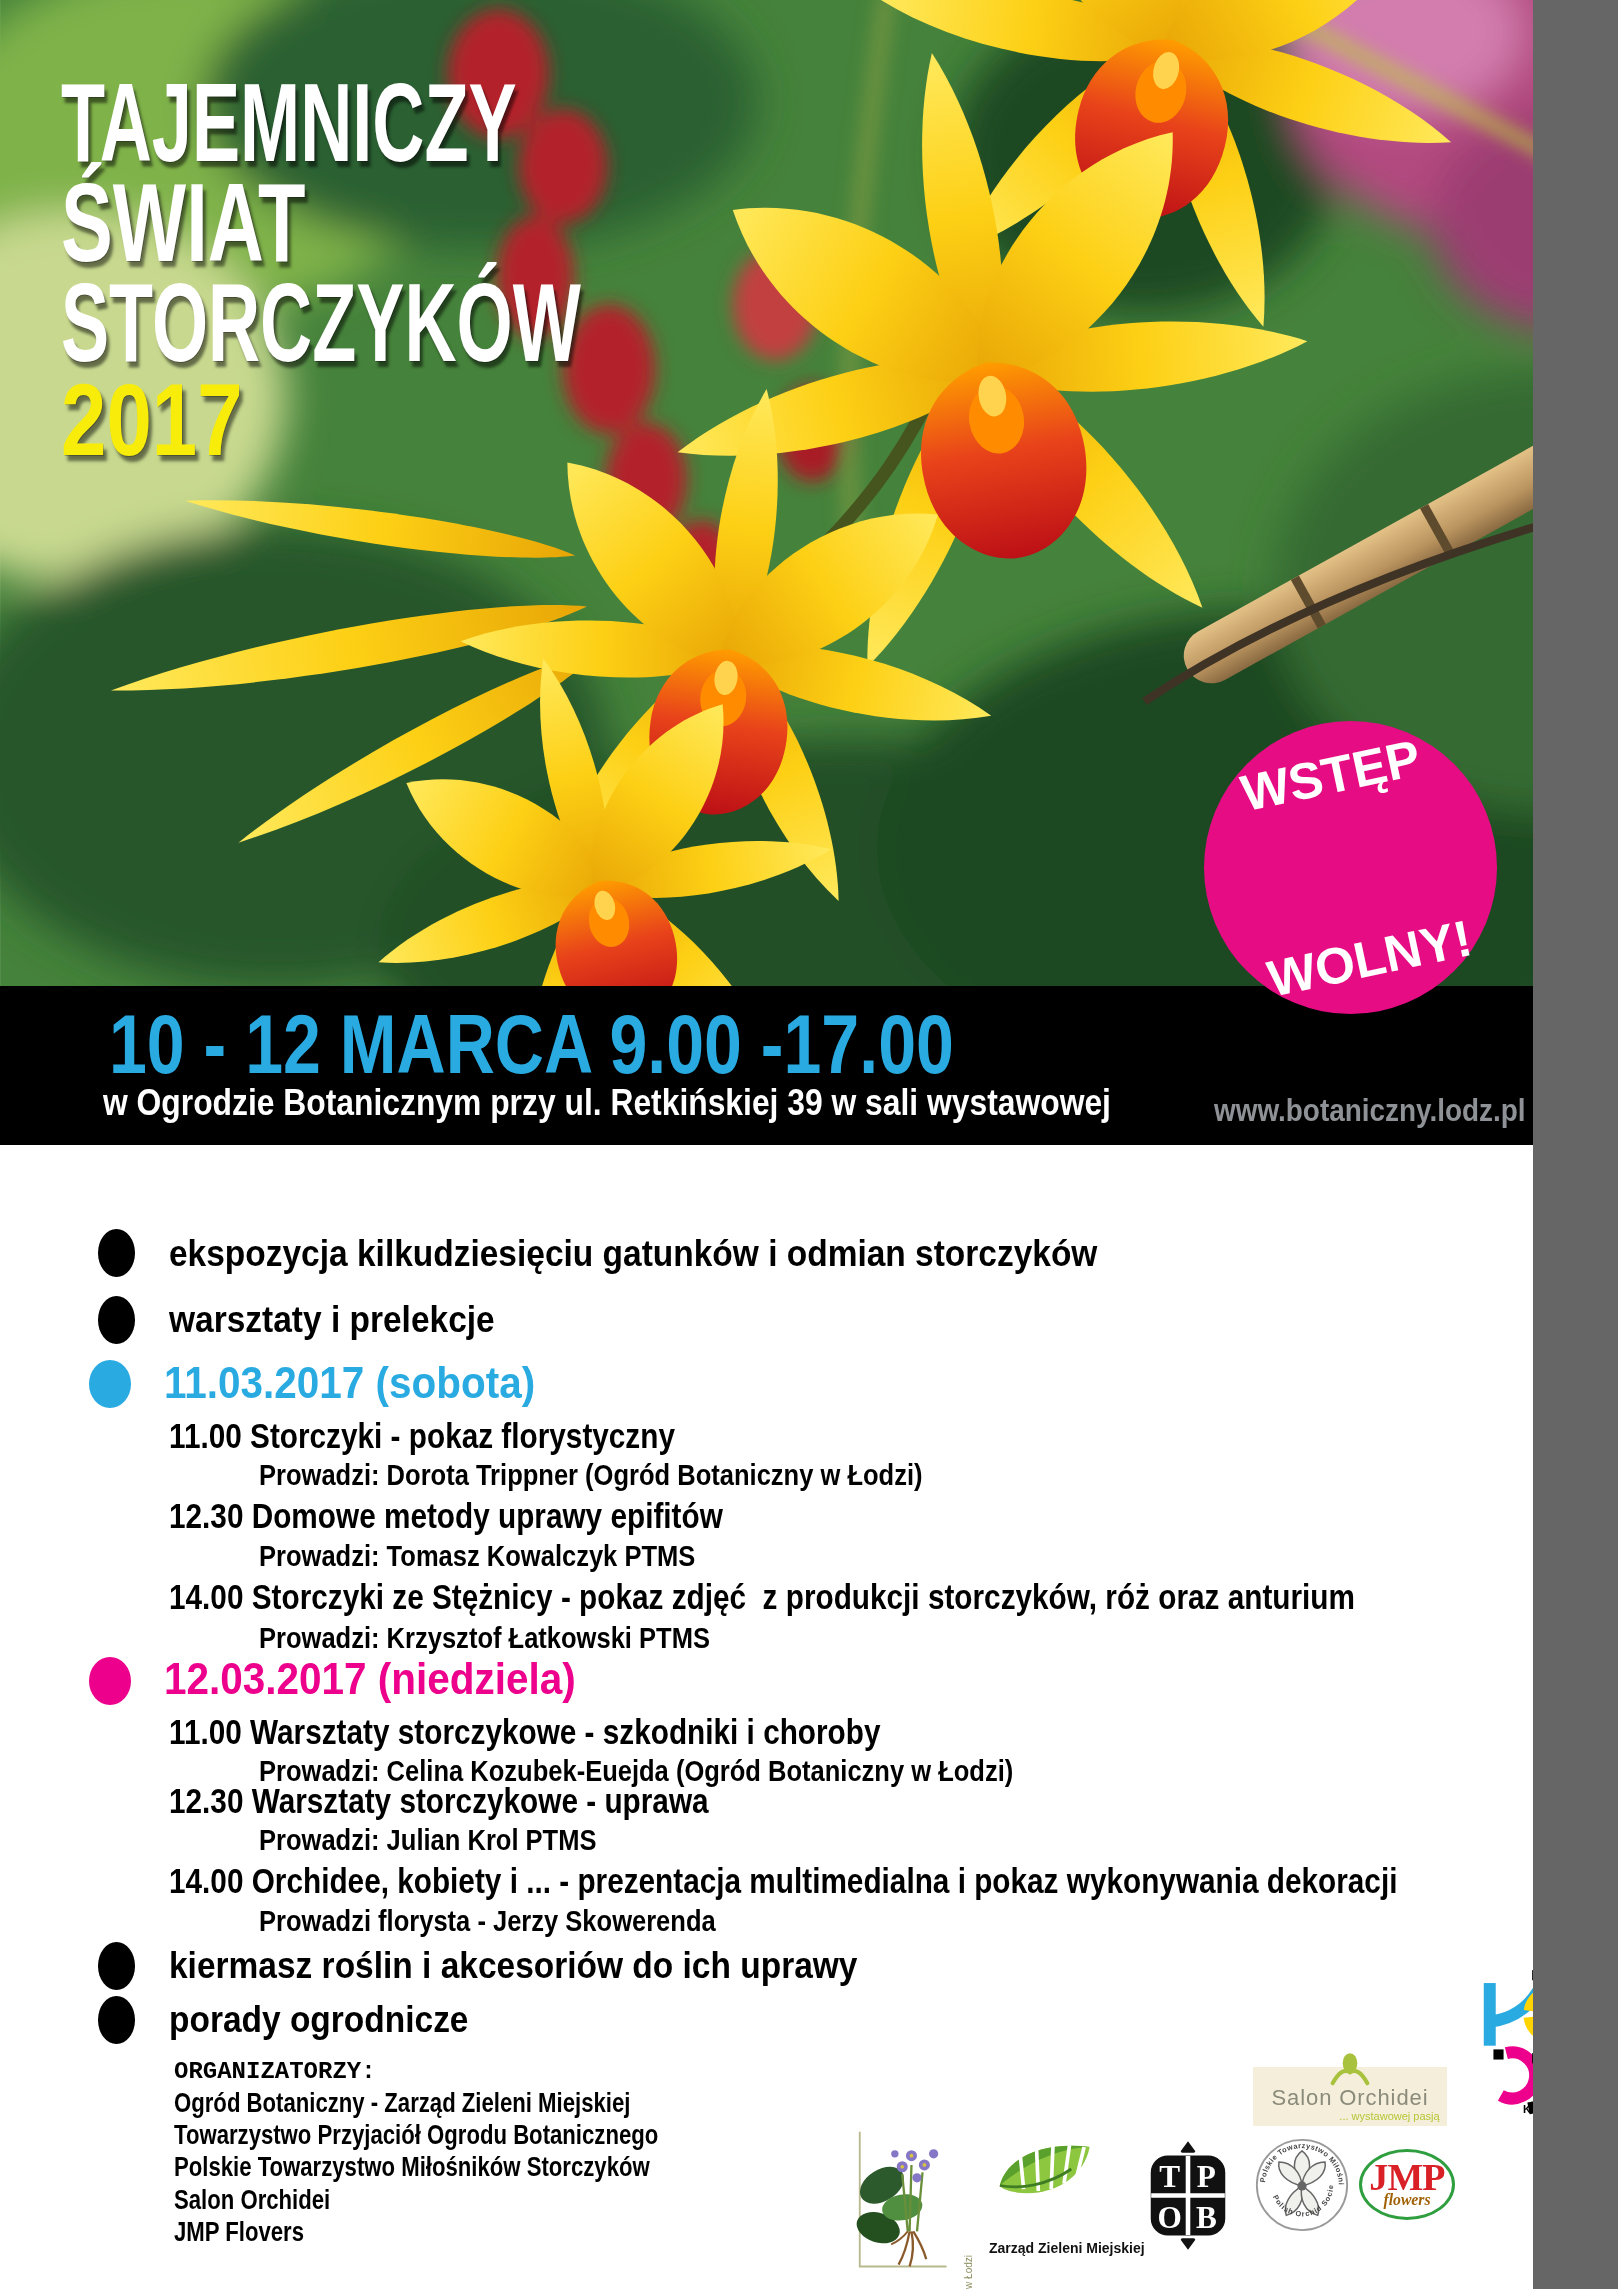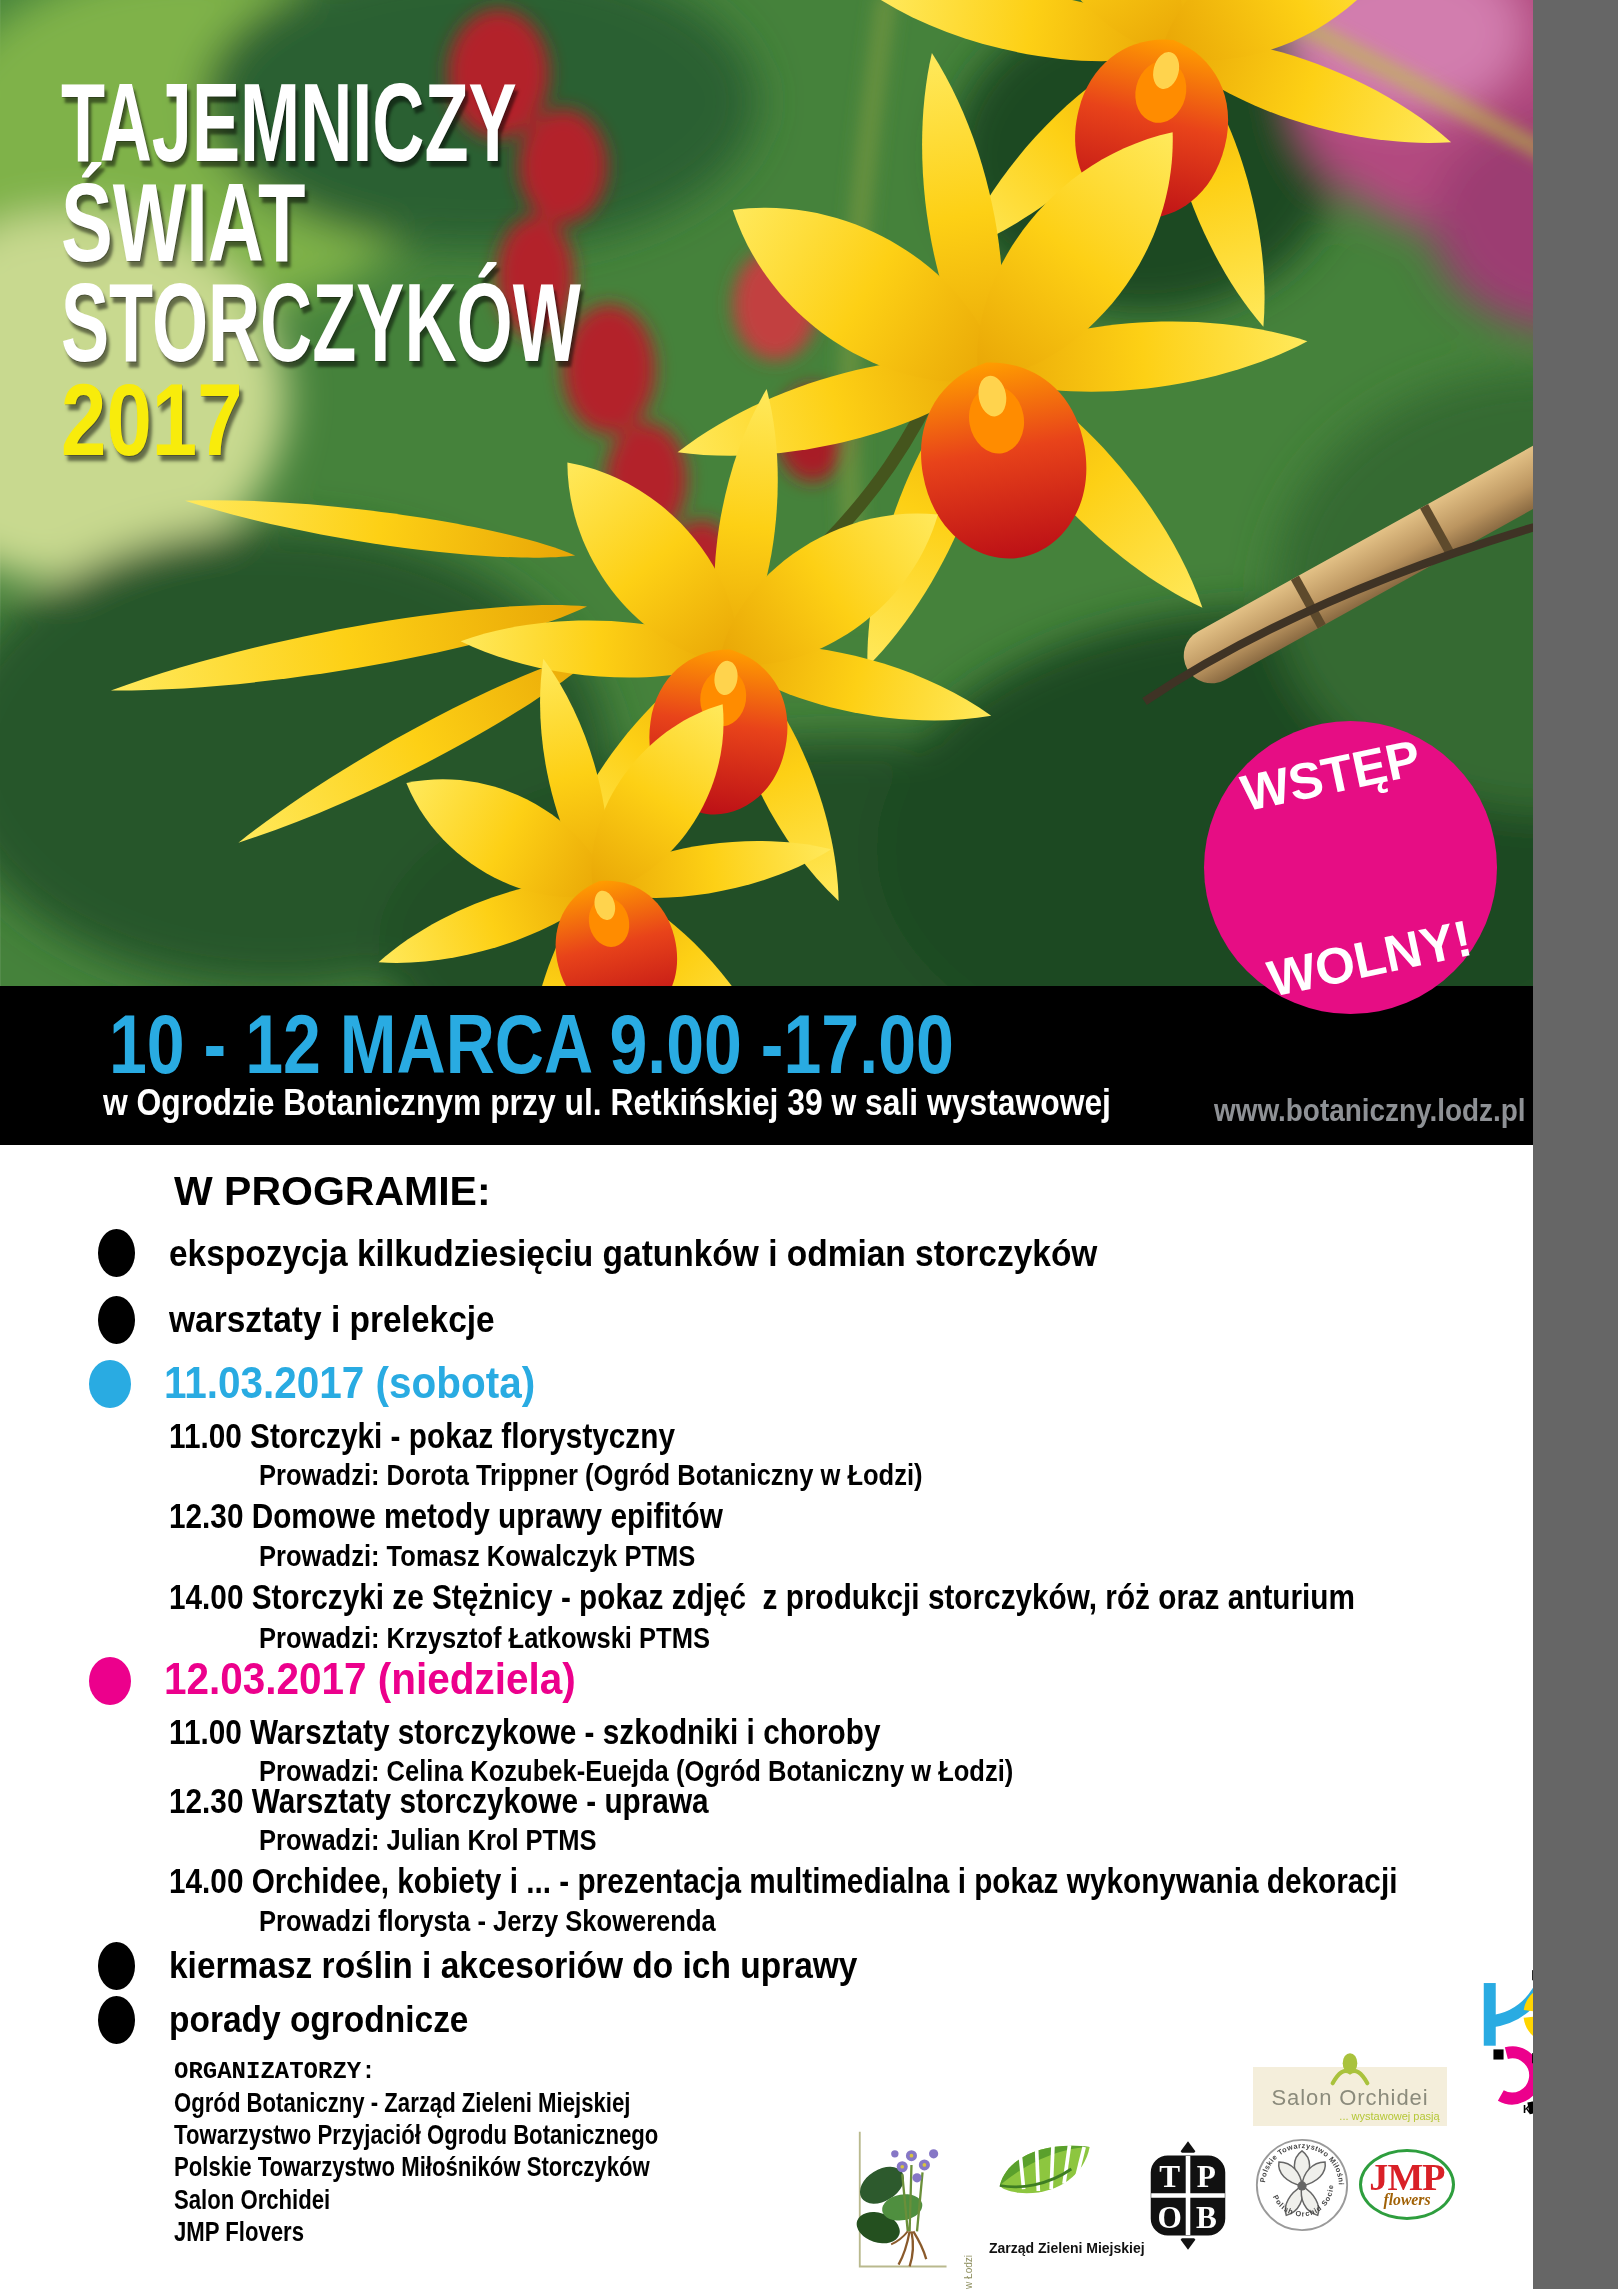--- a/index.html
+++ b/index.html
@@ -163,21 +163,20 @@
       <div>WSTĘP</div>
       <div>WOLNY!</div>
     </div>
   </div>
 
   <div class="banner"></div>
   <div class="banner-dates">10 - 12 MARCA 9.00 -17.00</div>
   <div class="banner-loc">w Ogrodzie Botanicznym przy ul. Retkińskiej 39 w sali wystawowej</div>
   <div class="banner-url">www.botaniczny.lodz.pl</div>
 
-  <div class="ptext hprog" style="left:174px;top:1168px;">W PROGRAMIE:</div>
 
   <div class="bullet b-black" style="left:98px;top:1229px;"></div>
   <div class="ptext item" style="left:169px;top:1233px;">ekspozycja kilkudziesięciu gatunków i odmian storczyków</div>
 
   <div class="bullet b-black" style="left:98px;top:1296px;"></div>
   <div class="ptext item" style="left:169px;top:1299px;">warsztaty i prelekcje</div>
 
   <div class="bullet b-cyan" style="left:89px;top:1360px;"></div>
   <div class="ptext day day-cyan" style="left:164px;top:1358px;">11.03.2017 (sobota)</div>
 

